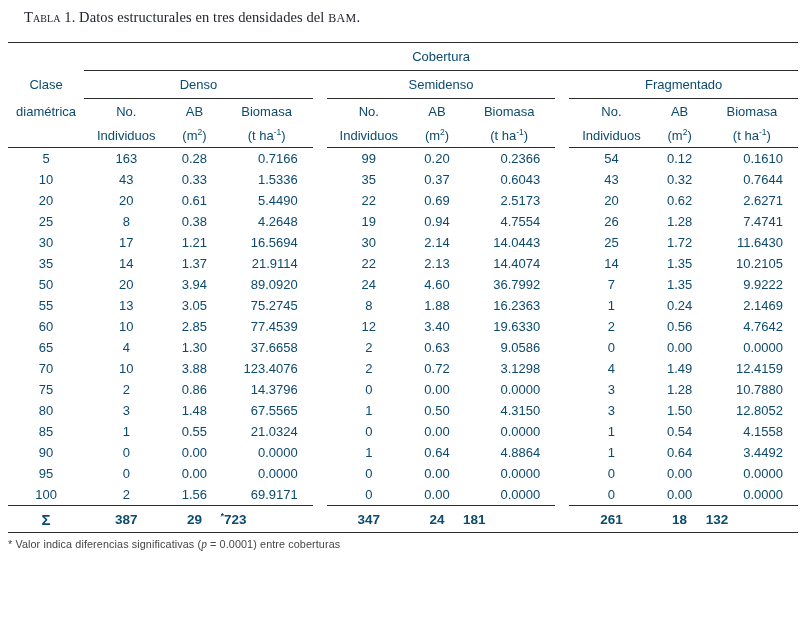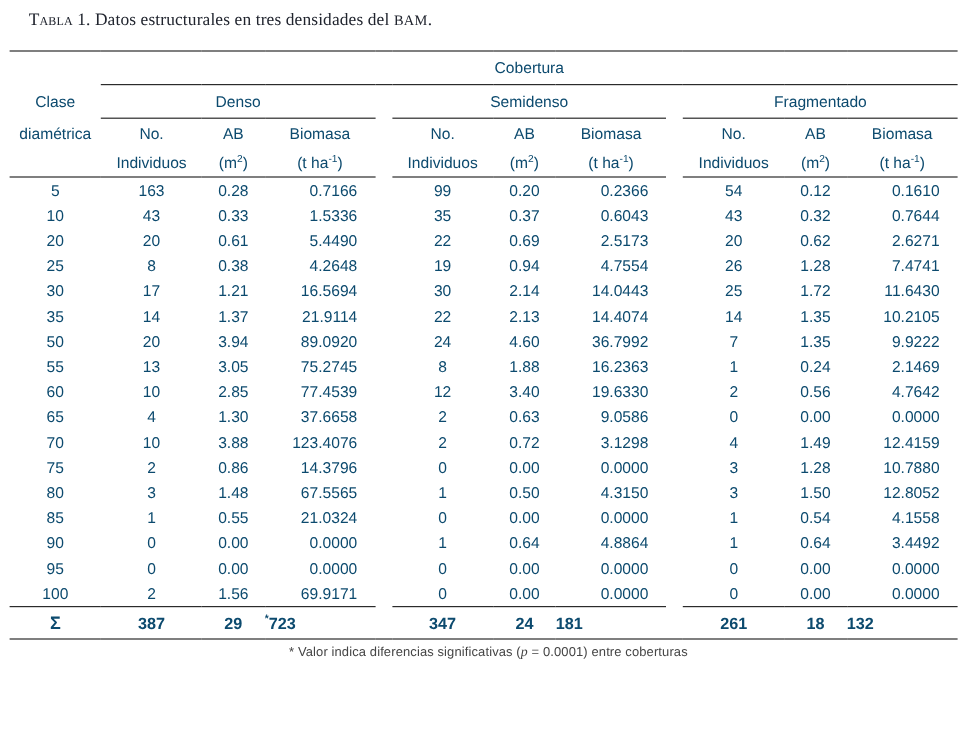--- a/index.html
+++ b/index.html
@@ -57,21 +57,20 @@
   tr.sum-row td.c-sigma { font-size: 15px; }
   tr.sum-row td.c-bio { text-align: left; padding-right: 0; }
   sup.star { font-size: 9px; vertical-align: super; line-height: 0; }
 
   
   .footnote {
     margin: 5px 0 0 8px;
     font-size: 10.8px;
     color: #454545;
     letter-spacing: 0.1px;
-    text-align: center;
   }
   .footnote .p-ital { font-style: italic; font-family: "Liberation Serif", serif; font-size: 11.5px; }
 </style>
 </head>
 <body>
 
 <div class="page">
 
   <div class="title">
     <span class="smallcaps">Tabla 1.</span><span> Datos estructurales en tres densidades del </span><span class="acronym">BAM</span><span>.</span>

